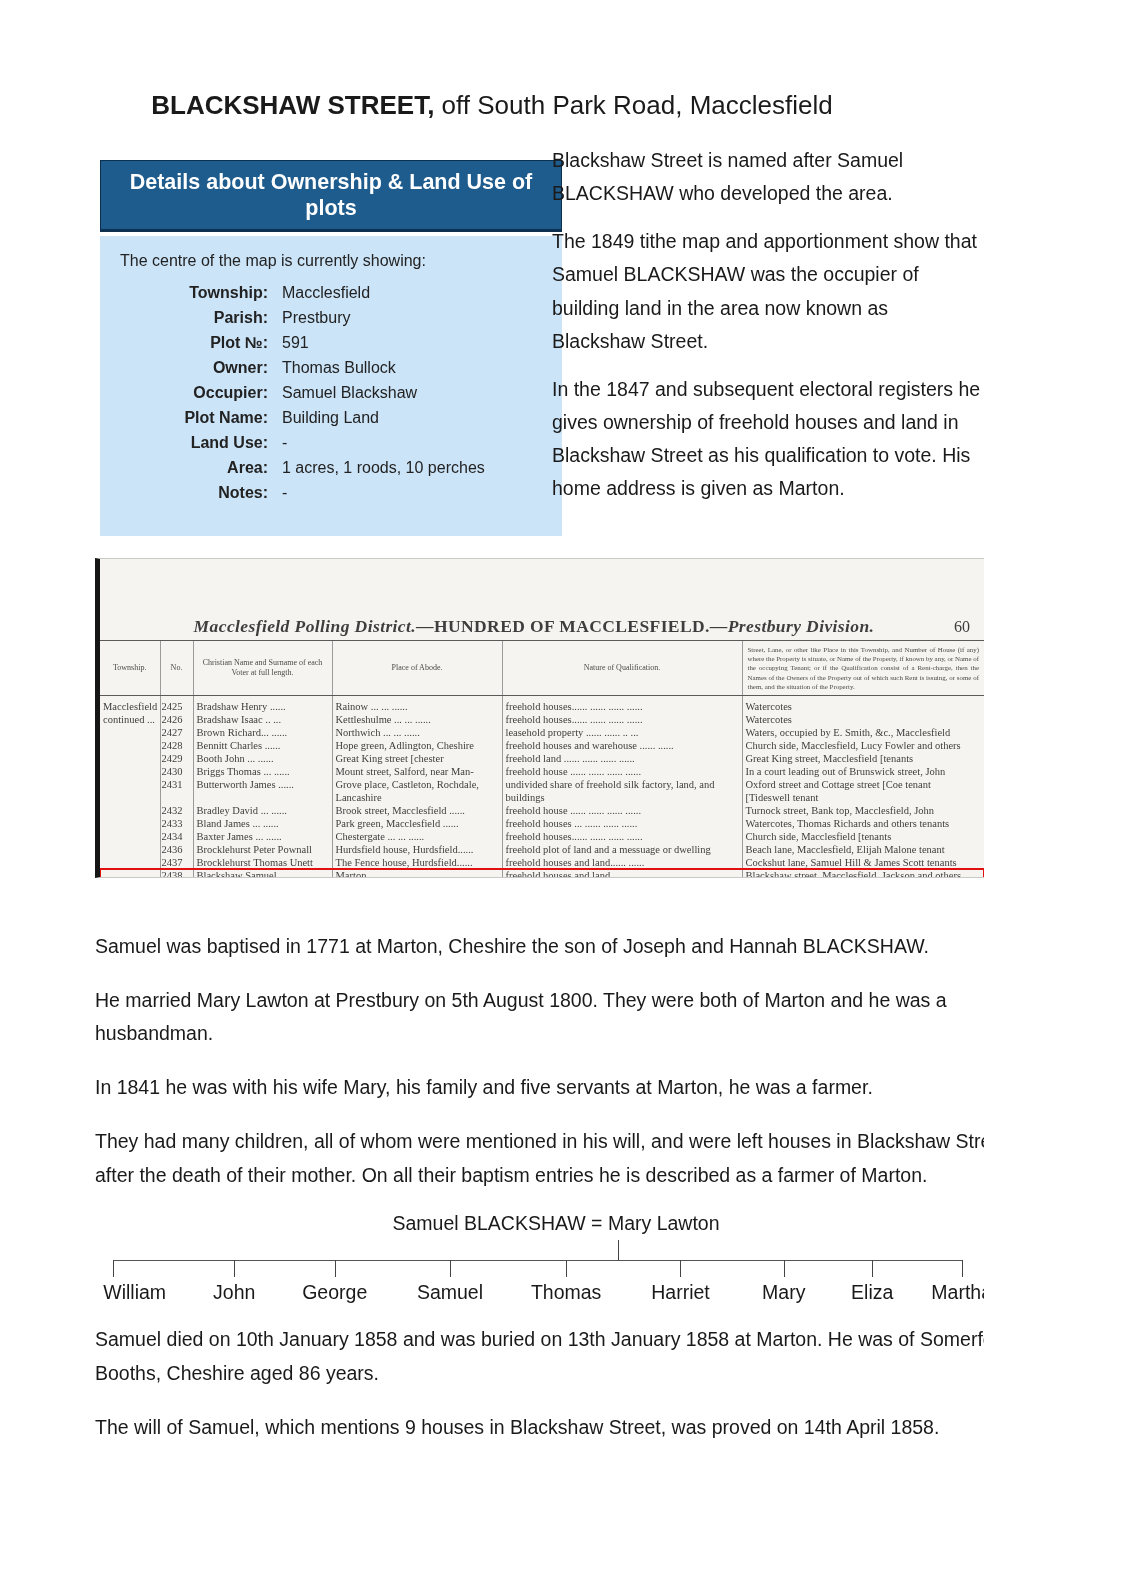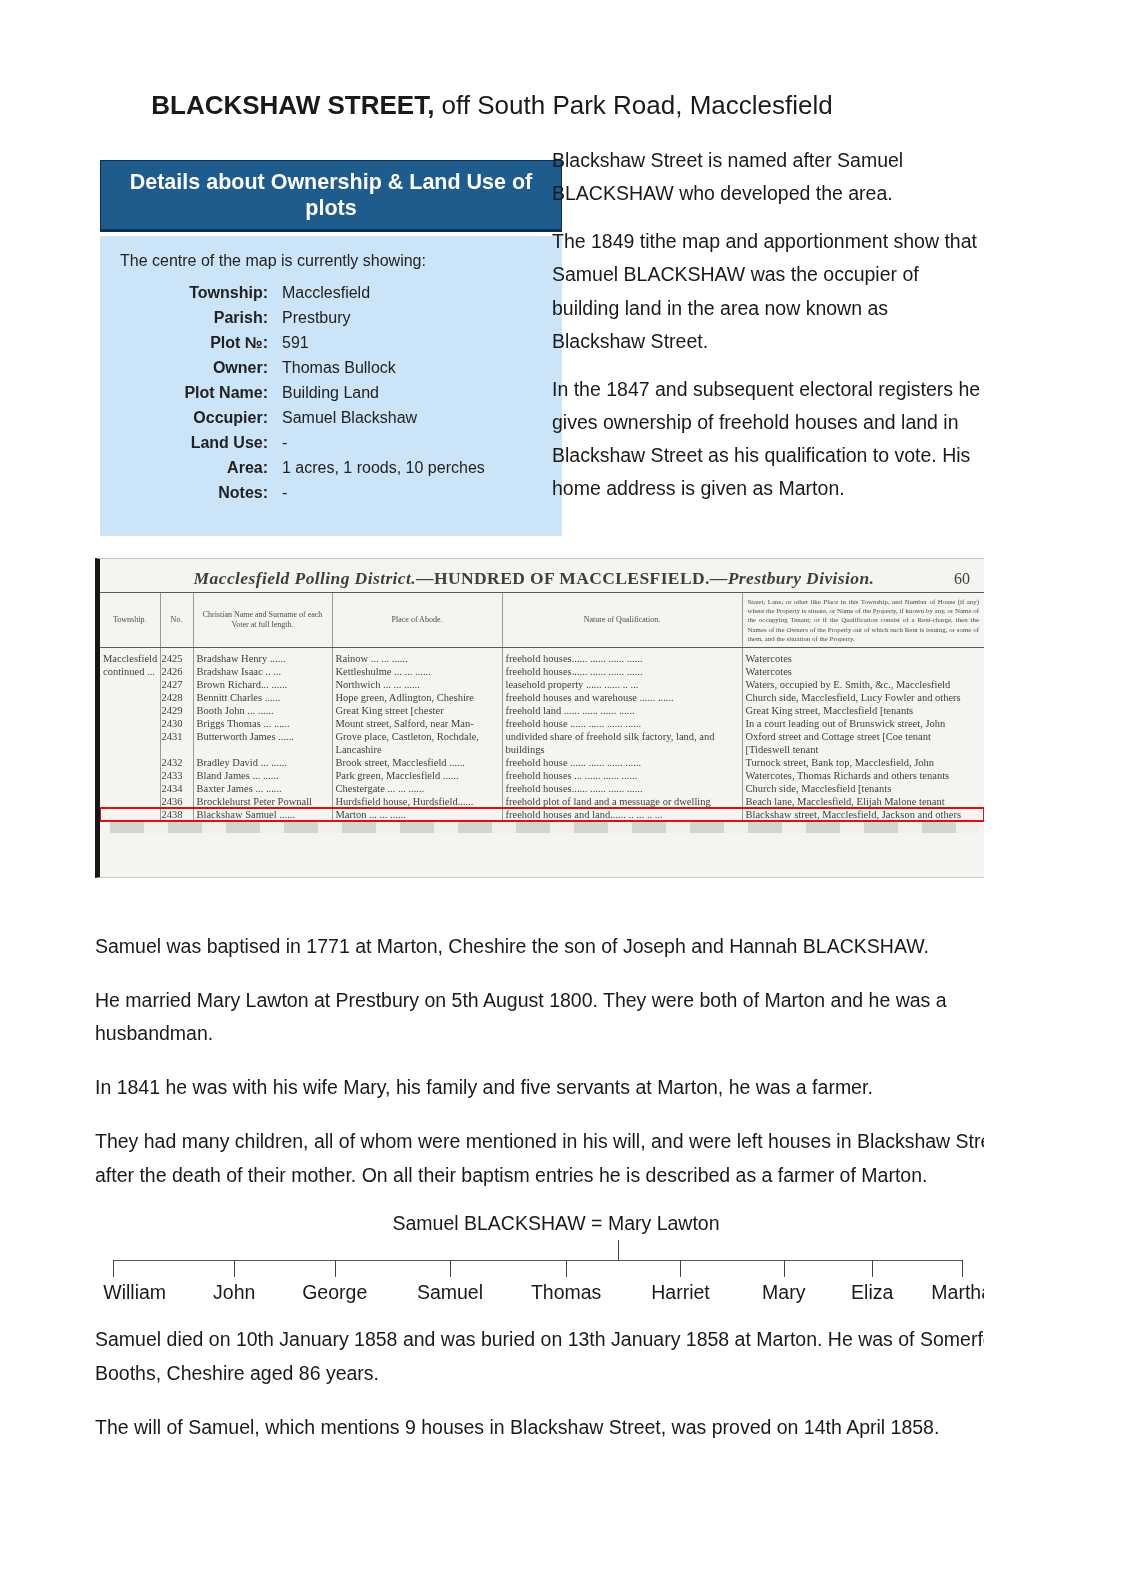--- a/index.html
+++ b/index.html
@@ -28,21 +28,21 @@
   .intro-col{position:absolute;left:552px;top:144px;width:432px;}
   .intro-col p{margin:0 0 15px 0;font-size:19.5px;line-height:1.7;}
 
   
   .scan{position:absolute;left:95px;top:558px;width:890px;height:320px;
         background:var(--scanbg,#f5f4f0);box-sizing:border-box;
         border-left:5px solid #161616;border-top:1px solid #c9c9c3;
         border-right:1px solid #c9c9c3;border-bottom:1px solid #c9c9c3;
         font-family:"Liberation Serif",serif;color:#3e3e3e;overflow:hidden;}
   .scan-title{display:flex;align-items:baseline;padding:9px 14px 3px 30px;
-              border-bottom:1.5px solid #5a5a5a;}
+              border-bottom:1.5px solid #5a5a5a;margin-top:48px;}
   .scan-title-text{flex:1;text-align:center;font-size:17.5px;letter-spacing:.4px;
                    font-weight:bold;white-space:nowrap;}
   .scan-title-text .it{font-style:italic;}
   .scan-page-number{font-size:16px;margin-left:16px;font-weight:normal;}
   table.register{width:100%;border-collapse:collapse;table-layout:fixed;}
   table.register th{font-weight:normal;font-size:8px;line-height:1.3;color:#4a4a4a;
         text-align:center;vertical-align:middle;border-right:1px solid #9a9a9a;
         border-bottom:1.5px solid #5a5a5a;padding:3px 2px;height:48px;}
   table.register th.col-5{font-size:6.9px;text-align:justify;padding:2px 5px;line-height:1.35;}
   table.register th:last-child,table.register td:last-child{border-right:none;}
@@ -92,26 +92,26 @@
           </div>
           <div class="field">
             <span class="field-label">Plot №:</span>
             <span class="field-value">591</span>
           </div>
           <div class="field">
             <span class="field-label">Owner:</span>
             <span class="field-value">Thomas Bullock</span>
           </div>
           <div class="field">
+            <span class="field-label">Occupier:</span>
+            <span class="field-value">Samuel Blackshaw</span>
+          </div>
+          <div class="field">
             <span class="field-label">Plot Name:</span>
             <span class="field-value">Building Land</span>
-          </div>
-          <div class="field">
-            <span class="field-label">Occupier:</span>
-            <span class="field-value">Samuel Blackshaw</span>
           </div>
           <div class="field">
             <span class="field-label">Land Use:</span>
             <span class="field-value">-</span>
           </div>
           <div class="field">
             <span class="field-label">Area:</span>
             <span class="field-value">1 acres, 1 roods, 10 perches</span>
           </div>
           <div class="field">
@@ -234,20 +234,28 @@
             <td class="c-qual">freehold houses...... ...... ...... ......</td>
             <td class="c-street">Church side, Macclesfield   [tenants</td>
           </tr>
           <tr>
             <td class="c-town"></td>
             <td class="c-no">2436</td>
             <td class="c-name">Brocklehurst Peter Pownall</td>
             <td class="c-abode">Hurdsfield house, Hurdsfield......</td>
             <td class="c-qual">freehold plot of land and a messuage or dwelling</td>
             <td class="c-street">Beach lane, Macclesfield, Elijah Malone tenant</td>
+          </tr>
+          <tr>
+            <td class="c-town"></td>
+            <td class="c-no">2437</td>
+            <td class="c-name">Brocklehurst Thomas Unett</td>
+            <td class="c-abode">The Fence house, Hurdsfield......</td>
+            <td class="c-qual">freehold houses and land...... ......</td>
+            <td class="c-street">Cockshut lane, Samuel Hill &amp; James Scott tenants</td>
           </tr>
           <tr class="highlight">
             <td class="c-town"></td>
             <td class="c-no">2438</td>
             <td class="c-name">Blackshaw Samuel ......</td>
             <td class="c-abode">Marton ... ... ......</td>
             <td class="c-qual">freehold houses and land...... .. ... .. ...</td>
             <td class="c-street">Blackshaw street, Macclesfield, Jackson and others</td>
           </tr>
         </tbody>

